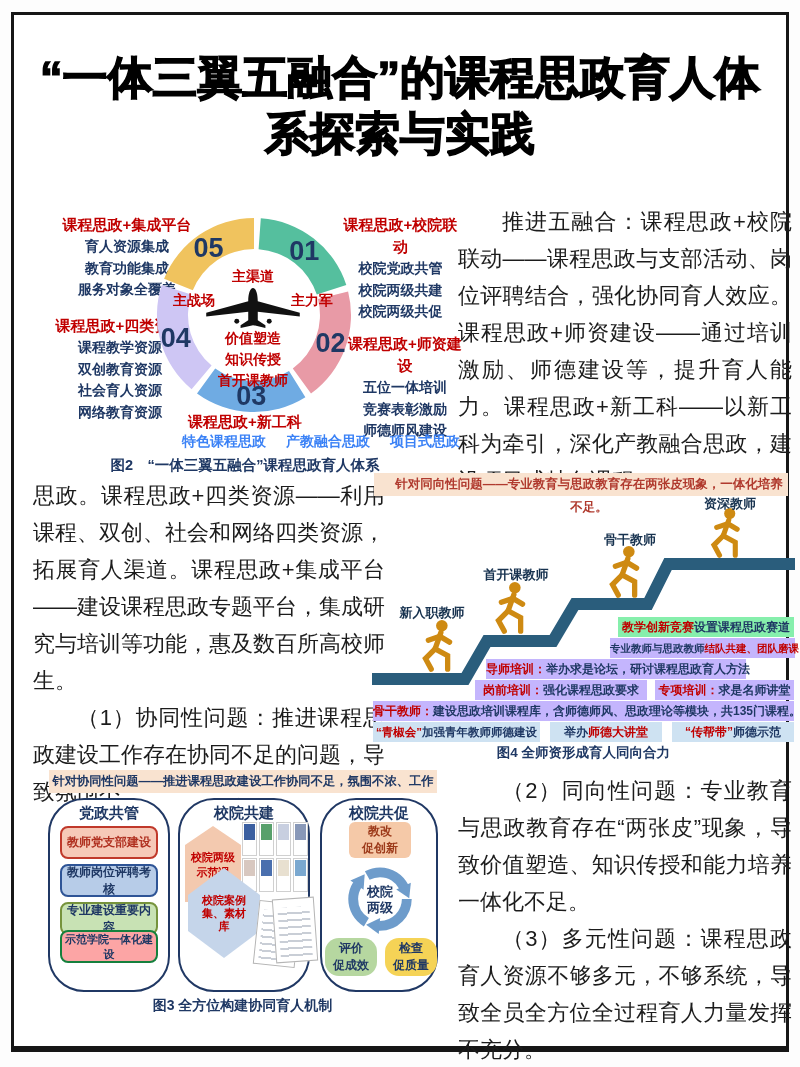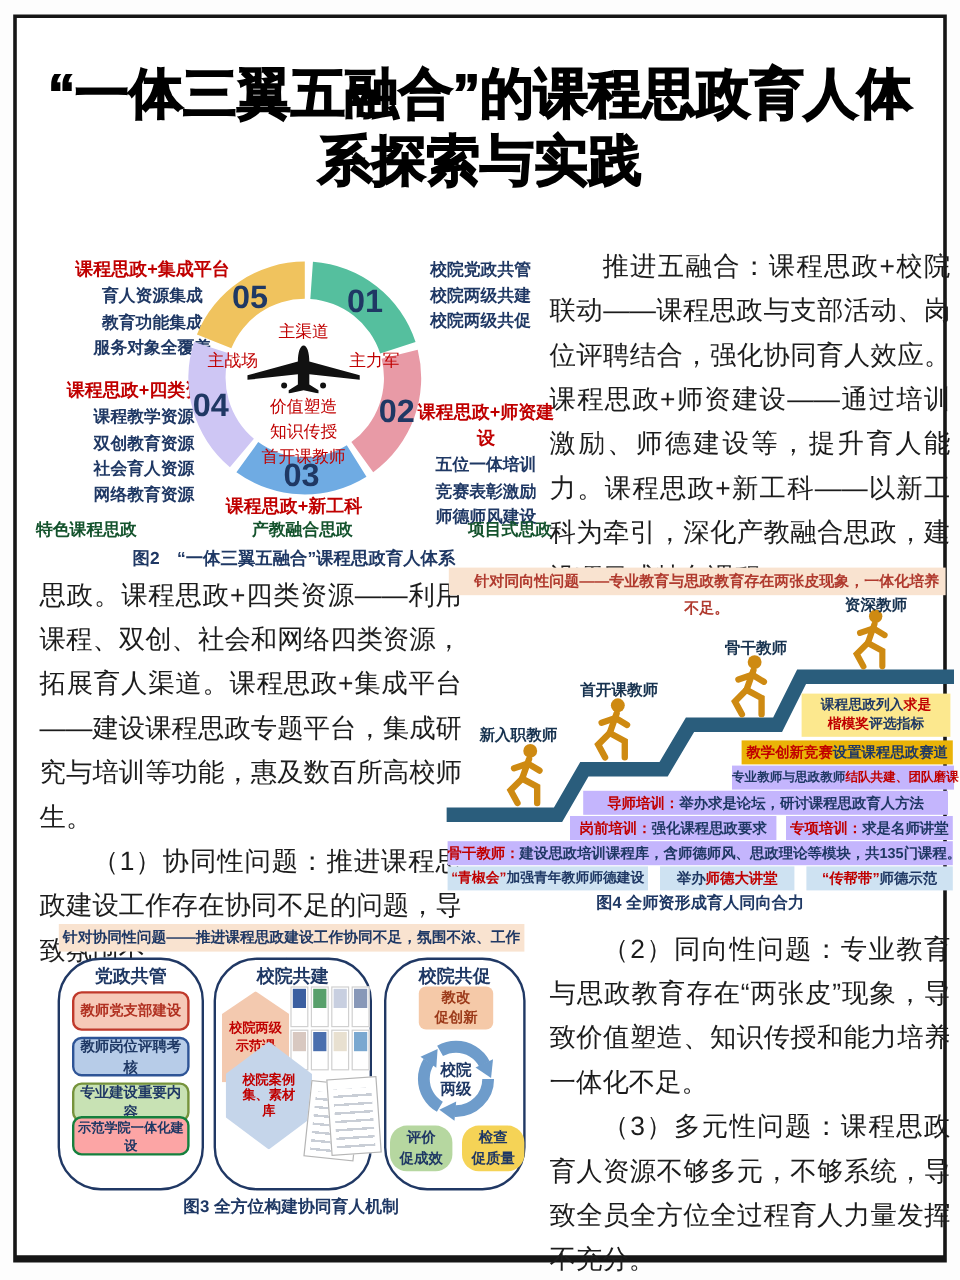--- a/index.html
+++ b/index.html
@@ -12,31 +12,31 @@
 
   
   .body-text { font-size:22px; line-height:37px; color:#1c1c1c; text-align:justify; }
   .body-text p.ind { text-indent:2em; }
 
   
   .lblgrp { position:absolute; text-align:center; }
   .lblgrp .t { color:#C00000; font-weight:bold; font-size:15px; line-height:22px; }
   .lblgrp .i { color:#1F3864; font-weight:bold; font-size:14px; line-height:21.5px; }
   .ringnum { font-weight:bold; font-size:27px; fill:#1F3864; font-family:"Liberation Sans",sans-serif; }
-  .cred { color:#C00000; font-weight:normal; font-size:14px; }
+  .cred { color:#C00000; font-weight:bold; font-size:14px; }
   .fig2-bottom-title { position:absolute; left:0; width:100%; text-align:center; color:#C00000; font-weight:bold; font-size:15px; }
-  .fig2-items { position:absolute; left:0; width:100%; display:flex; justify-content:space-between; gap:20px; color:#14532d; font-weight:bold; font-size:14px; }
+  .fig2-items { position:absolute; left:0; width:100%; display:flex; justify-content:flex-end; gap:20px; color:#3b82f6; font-weight:bold; font-size:14px; }
   .figcap { color:#1F3864; font-weight:bold; font-size:14.5px; text-align:center; }
 
   
   .f4hdr { position:absolute; left:2px; top:0; width:414px; height:23px; background:#F9E3D0; color:#B03A2E; font-weight:bold; font-size:12.5px; line-height:23px; text-align:center;padding-left:16px; }
   .rolelbl { position:absolute; text-align:center; color:#17324F; font-weight:bold; font-size:13px; }
   .f4box { position:absolute; height:20px; line-height:20px; text-align:center; font-size:12px; font-weight:bold; color:#1F3864; white-space:nowrap; }
   .pink { background:#c4b5fd; }
-  .greenb { background:#eab308; }
+  .greenb { background:#86efac; }
   .blueb { background:#CEE2F2; }
   .red { color:#C00000; }
   .award { position:absolute; background:#FCE88E; text-align:center; font-size:11.5px; font-weight:bold; color:#1F3864; line-height:16px; padding-top:2px; }
 
   
   .f3hdr { position:absolute; left:14px; top:5px; width:388px; height:23px; background:#F9E3D0; color:#1F3864; font-weight:bold; font-size:12.3px; line-height:23px; text-align:center; }
   .col { position:absolute; top:33px; height:194px; background:#fff; border:2.5px solid #203864; border-radius:36px; }
   .colhdr { text-align:center; color:#1F3864; font-weight:bold; font-size:15px; margin-top:4px; }
   .cbox { position:absolute; left:10px; width:98px; height:33px; border-radius:8px; font-size:12px; font-weight:bold; display:flex; align-items:center; justify-content:center; text-align:center; }
   .tagshape { position:absolute; width:56px; height:76px; background:#F3C9AF; clip-path:polygon(50% 0%,100% 25%,100% 100%,0% 100%,0% 25%); color:#C00000; font-weight:bold; font-size:11px; text-align:center; padding-top:24px; line-height:15px; }
@@ -74,20 +74,21 @@
 
   <div class="lblgrp" style="left:10px; top:115px; width:160px;">
     <div class="t">课程思政+四类资源</div>
     <div class="i">课程教学资源</div>
     <div class="i">双创教育资源</div>
     <div class="i">社会育人资源</div>
     <div class="i">网络教育资源</div>
   </div>
 
   <div class="lblgrp" style="left:308px; top:14px; width:125px;">
+    <div class="t">课程思政+校院联动</div>
     <div class="i">校院党政共管</div>
     <div class="i">校院两级共建</div>
     <div class="i">校院两级共促</div>
   </div>
 
   <div class="lblgrp" style="left:315px; top:133px; width:120px;">
     <div class="t">课程思政+师资建设</div>
     <div class="i">五位一体培训</div>
     <div class="i">竞赛表彰激励</div>
     <div class="i">师德师风建设</div>
@@ -184,31 +185,27 @@
       <path d="M17,31 L30,38 L30,52"></path>
         <path d="M17,31 L7,41 L13,52"></path>
     </g>
   </svg>
 
   <div class="rolelbl" style="left:8px; top:131px; width:104px;">新入职教师</div>
   <div class="rolelbl" style="left:92px; top:93px; width:104px;">首开课教师</div>
   <div class="rolelbl" style="left:213px; top:58px; width:90px;">骨干教师</div>
   <div class="rolelbl" style="left:313px; top:22px; width:90px;">资深教师</div>
 
-  <div class="award" style="left:296px; top:105px; width:124px; height:36px;">
-    <div><span>课程思政列入</span><span class="red">求是</span></div>
-    <div><span class="red">楷模奖</span><span>评选指标</span></div>
-  </div>
   <div class="f4box greenb" style="left:246px; top:144px; width:176px;">
     <span class="red">教学创新竞赛</span><span>设置课程思政赛道</span>
   </div>
   <div class="f4box pink" style="left:238px; top:165px; width:185px; font-size:10.5px;">
     <span>专业教师与思政教师</span><span class="red">结队共建、团队磨课</span>
   </div>
-  <div class="f4box pink" style="left:114px; top:186px; width:304px;">
+  <div class="f4box pink" style="left:114px; top:186px; width:260px;">
     <span class="red">导师培训：</span><span>举办求是论坛，研讨课程思政育人方法</span>
   </div>
   <div class="f4box pink" style="left:103px; top:207px; width:172px;">
     <span class="red">岗前培训：</span><span>强化课程思政要求</span>
   </div>
   <div class="f4box pink" style="left:283px; top:207px; width:139px;">
     <span class="red">专项培训：</span><span>求是名师讲堂</span>
   </div>
   <div class="f4box pink" style="left:1px; top:228px; width:421px;">
     <span class="red">骨干教师：</span><span>建设思政培训课程库，含师德师风、思政理论等模块，共135门课程。</span>

